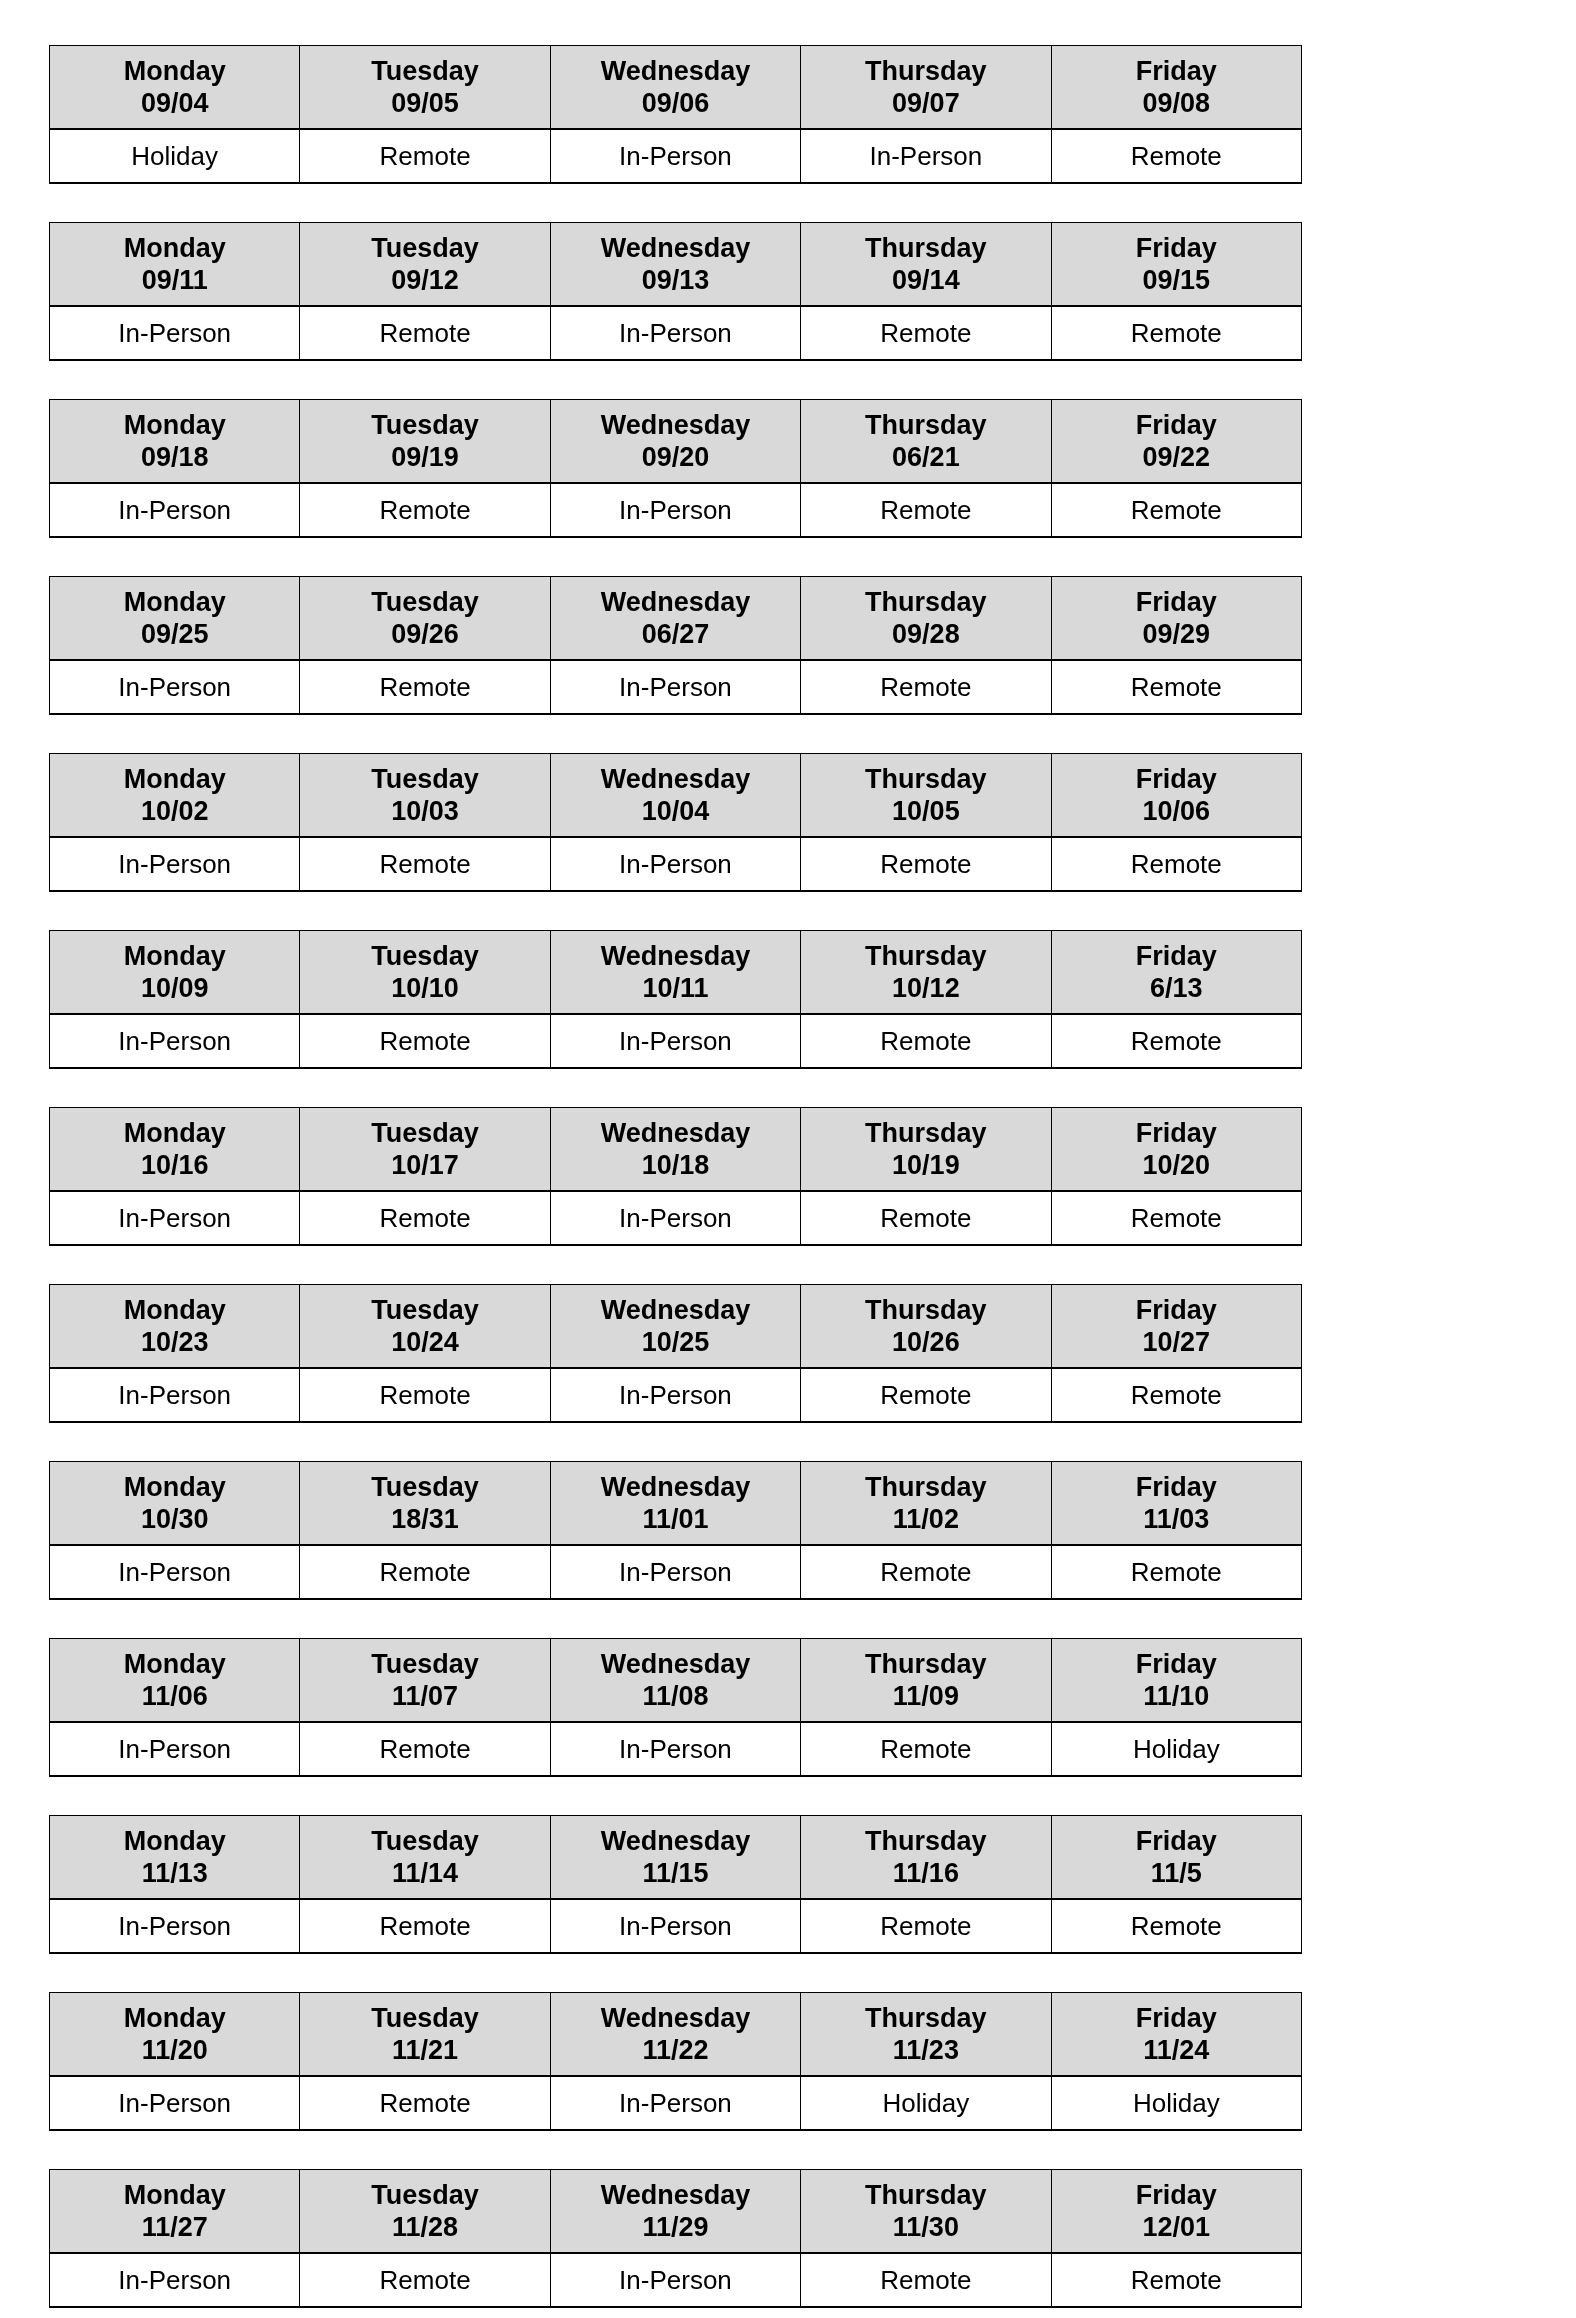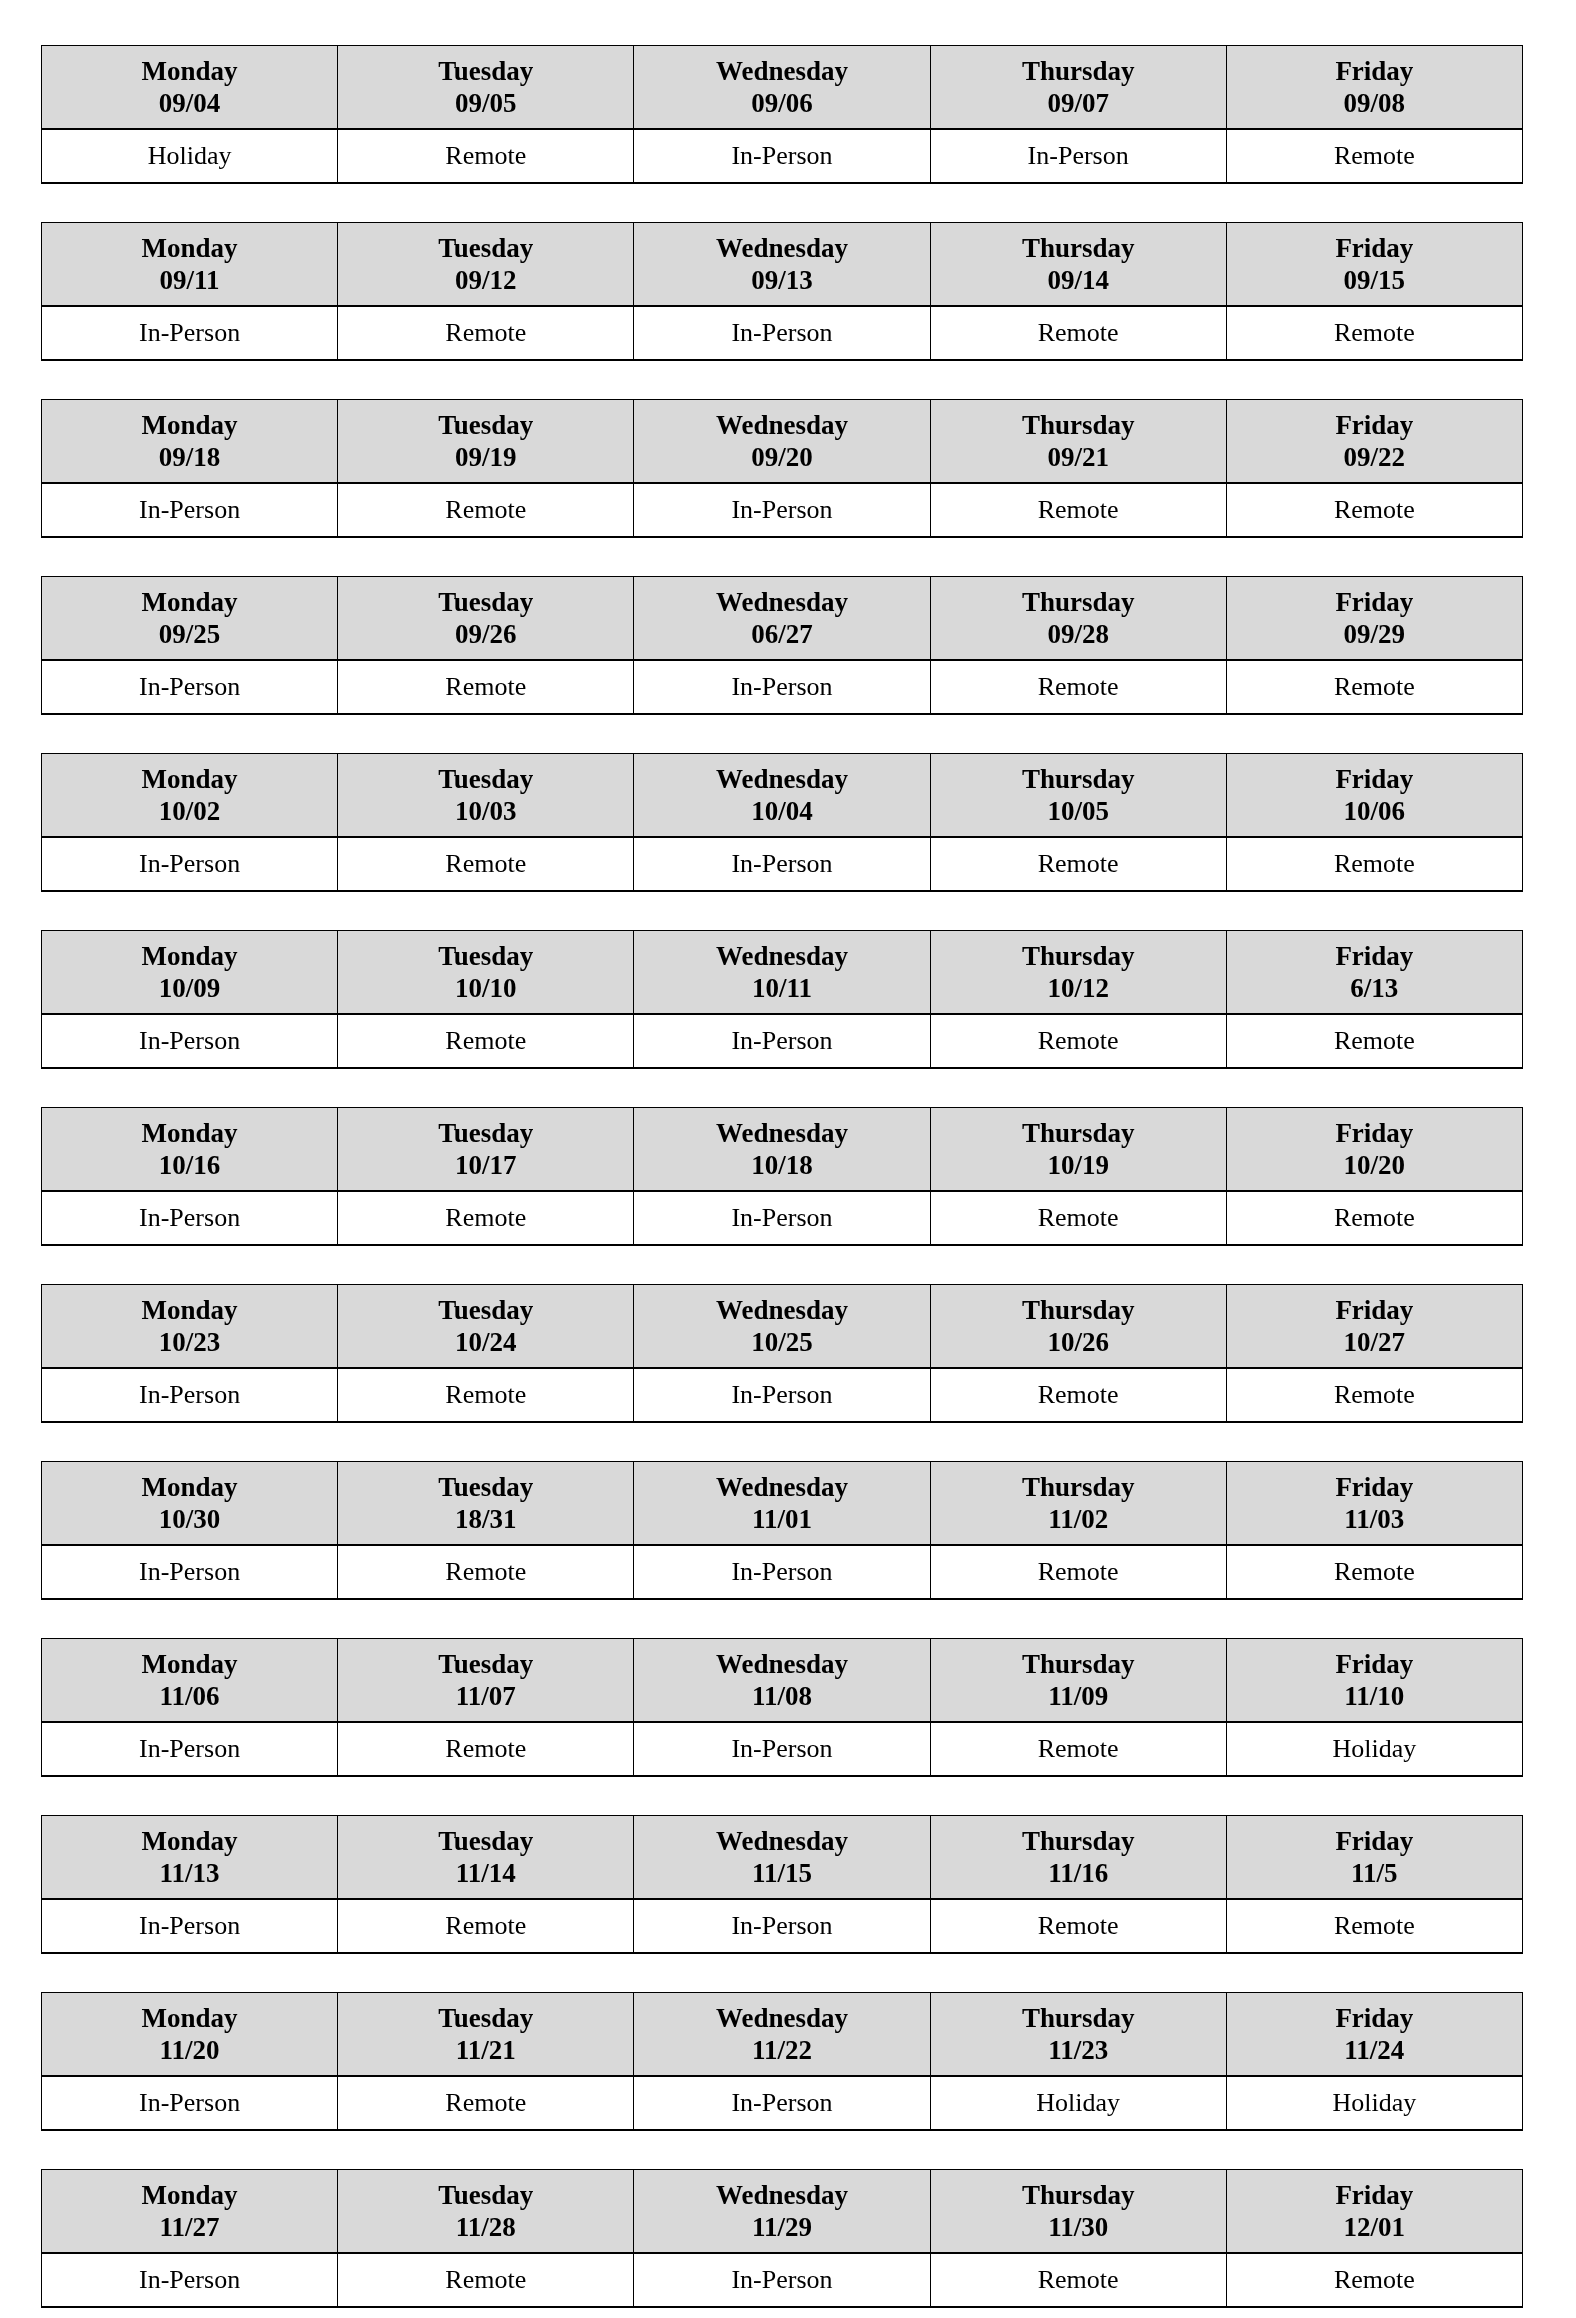--- a/index.html
+++ b/index.html
@@ -14,27 +14,26 @@
     font-family: "Liberation Sans", sans-serif;
     color: #000000;
   }
   .doc {
     padding-top: 45px;
     padding-left: 41px;
   }
   table.week {
     border-collapse: collapse;
     table-layout: fixed;
-    width: 1482px;
-    margin: 0 0 38px 0;
+    width: 1253px;
+    margin: 0 0 38px 8px;
     border-top: 1.9px solid #000;
     border-bottom: 2.3px solid #000;
     border-left: 1.4px solid #000;
     border-right: 1.4px solid #000;
-    font-family: Liberation Serif, serif;
   }
   table.week:last-child {
     margin-bottom: 0;
   }
   table.week th,
   table.week td {
     width: 20%;
     border-left: 1.4px solid #000;
     border-right: 1.4px solid #000;
     text-align: center;
@@ -144,21 +143,21 @@
           <th>
             <span class="day-name">Tuesday</span>
             <span class="day-date">09/19</span>
           </th>
           <th>
             <span class="day-name">Wednesday</span>
             <span class="day-date">09/20</span>
           </th>
           <th>
             <span class="day-name">Thursday</span>
-            <span class="day-date">09/21</span>
+            <span class="day-date">06/21</span>
           </th>
           <th>
             <span class="day-name">Friday</span>
             <span class="day-date">09/22</span>
           </th>
         </tr>
       </thead>
       <tbody>
         <tr>
           <td>In-Person</td>

